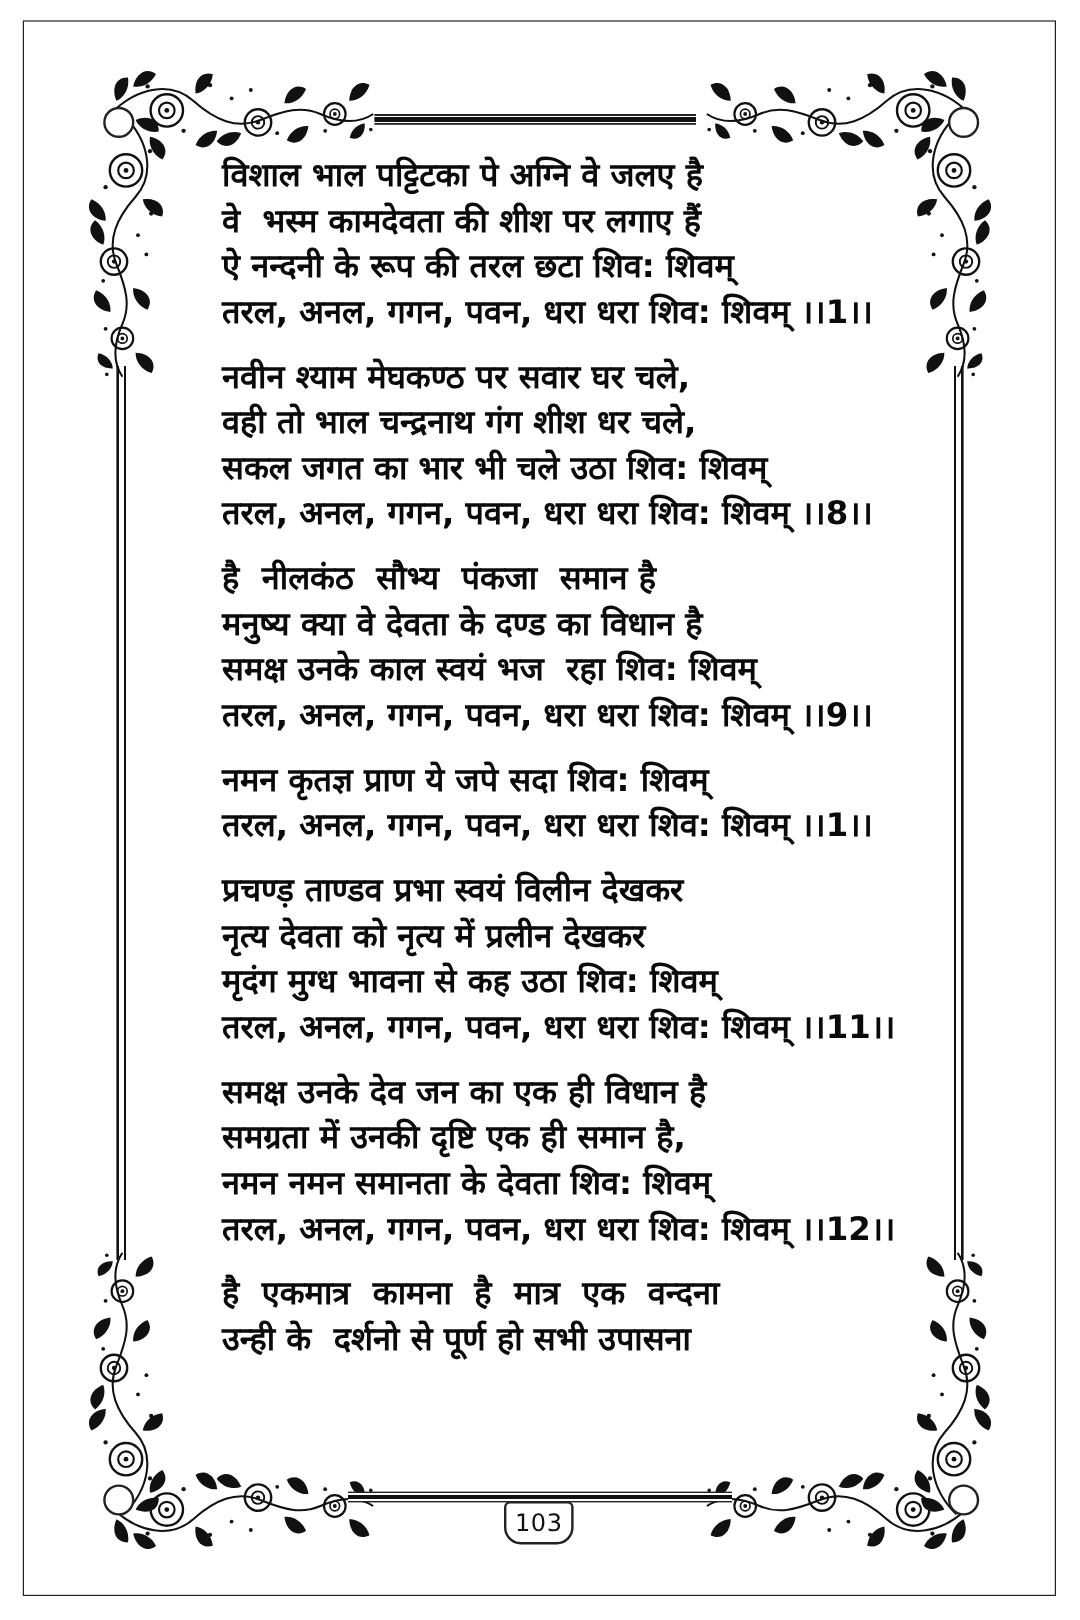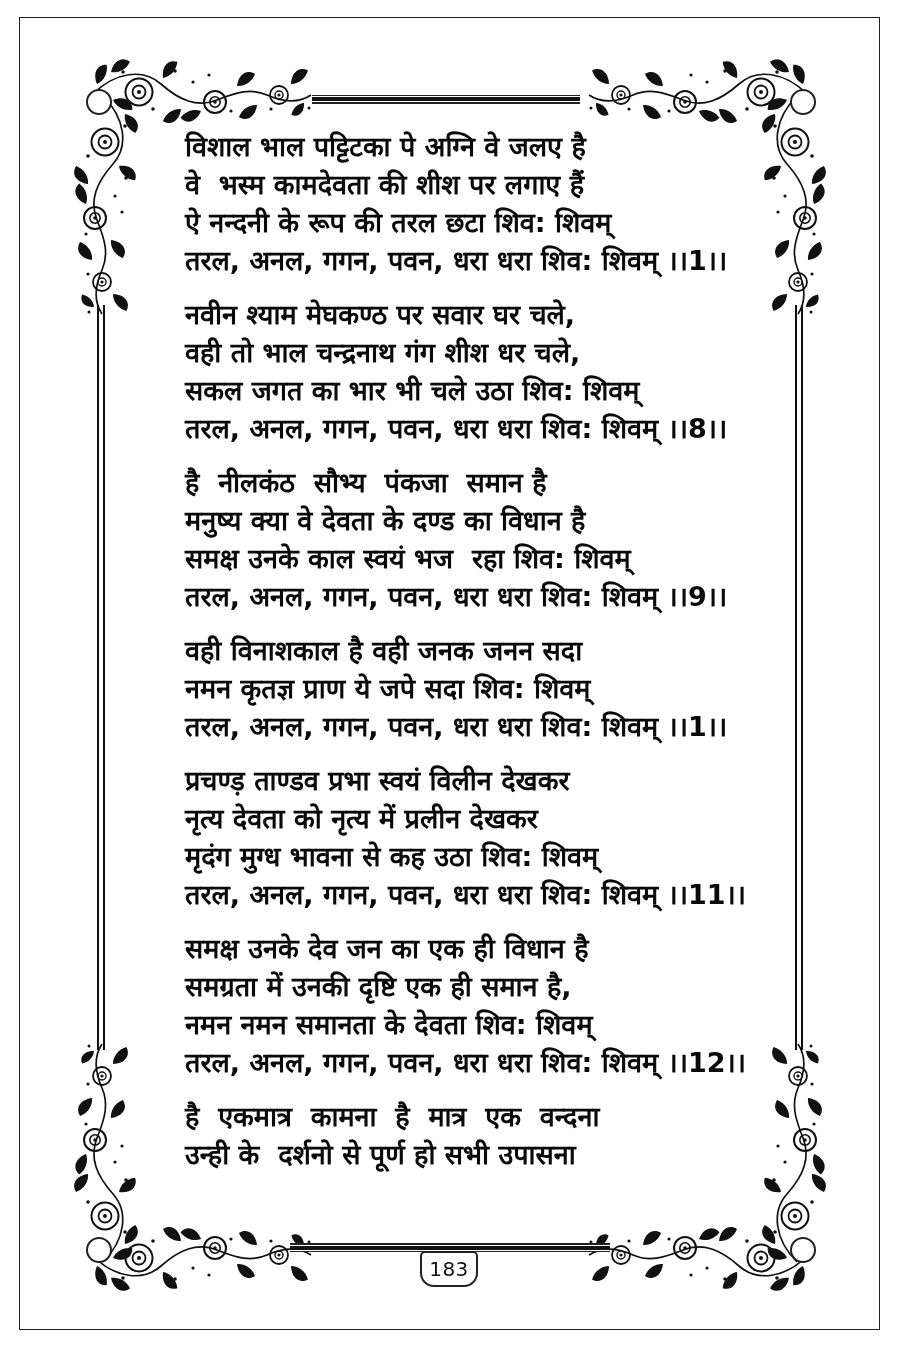--- a/index.html
+++ b/index.html
@@ -172,21 +172,20 @@
       <div class="verse-line">सकल जगत का भार भी चले उठा शिव: शिवम्</div>
       <div class="verse-line">तरल, अनल, गगन, पवन, धरा धरा शिव: शिवम् ।।8।।</div>
     </div>
     <div class="stanza">
       <div class="verse-line">है  नीलकंठ  सौभ्य  पंकजा  समान है</div>
       <div class="verse-line">मनुष्य क्या वे देवता के दण्ड का विधान है</div>
       <div class="verse-line">समक्ष उनके काल स्वयं भज  रहा शिव: शिवम्</div>
       <div class="verse-line">तरल, अनल, गगन, पवन, धरा धरा शिव: शिवम् ।।9।।</div>
     </div>
     <div class="stanza">
-      <div class="verse-line">वही विनाशकाल है वही जनक जनन सदा</div>
       <div class="verse-line">नमन कृतज्ञ प्राण ये जपे सदा शिव: शिवम्</div>
       <div class="verse-line">तरल, अनल, गगन, पवन, धरा धरा शिव: शिवम् ।।1।।</div>
     </div>
     <div class="stanza">
       <div class="verse-line">प्रचण्ड़ ताण्डव प्रभा स्वयं विलीन देखकर</div>
       <div class="verse-line">नृत्य देवता को नृत्य में प्रलीन देखकर</div>
       <div class="verse-line">मृदंग मुग्ध भावना से कह उठा शिव: शिवम्</div>
       <div class="verse-line">तरल, अनल, गगन, पवन, धरा धरा शिव: शिवम् ।।11।।</div>
     </div>
     <div class="stanza">
@@ -195,16 +194,16 @@
       <div class="verse-line">नमन नमन समानता के देवता शिव: शिवम्</div>
       <div class="verse-line">तरल, अनल, गगन, पवन, धरा धरा शिव: शिवम् ।।12।।</div>
     </div>
     <div class="stanza">
       <div class="verse-line">है  एकमात्र  कामना  है  मात्र  एक  वन्दना</div>
       <div class="verse-line">उन्ही के  दर्शनो से पूर्ण हो सभी उपासना</div>
     </div>
   </div>
 
   <div class="page-number">
-    <span>183</span>
+    <span>103</span>
   </div>
 
 </div>
 
 </body></html>

